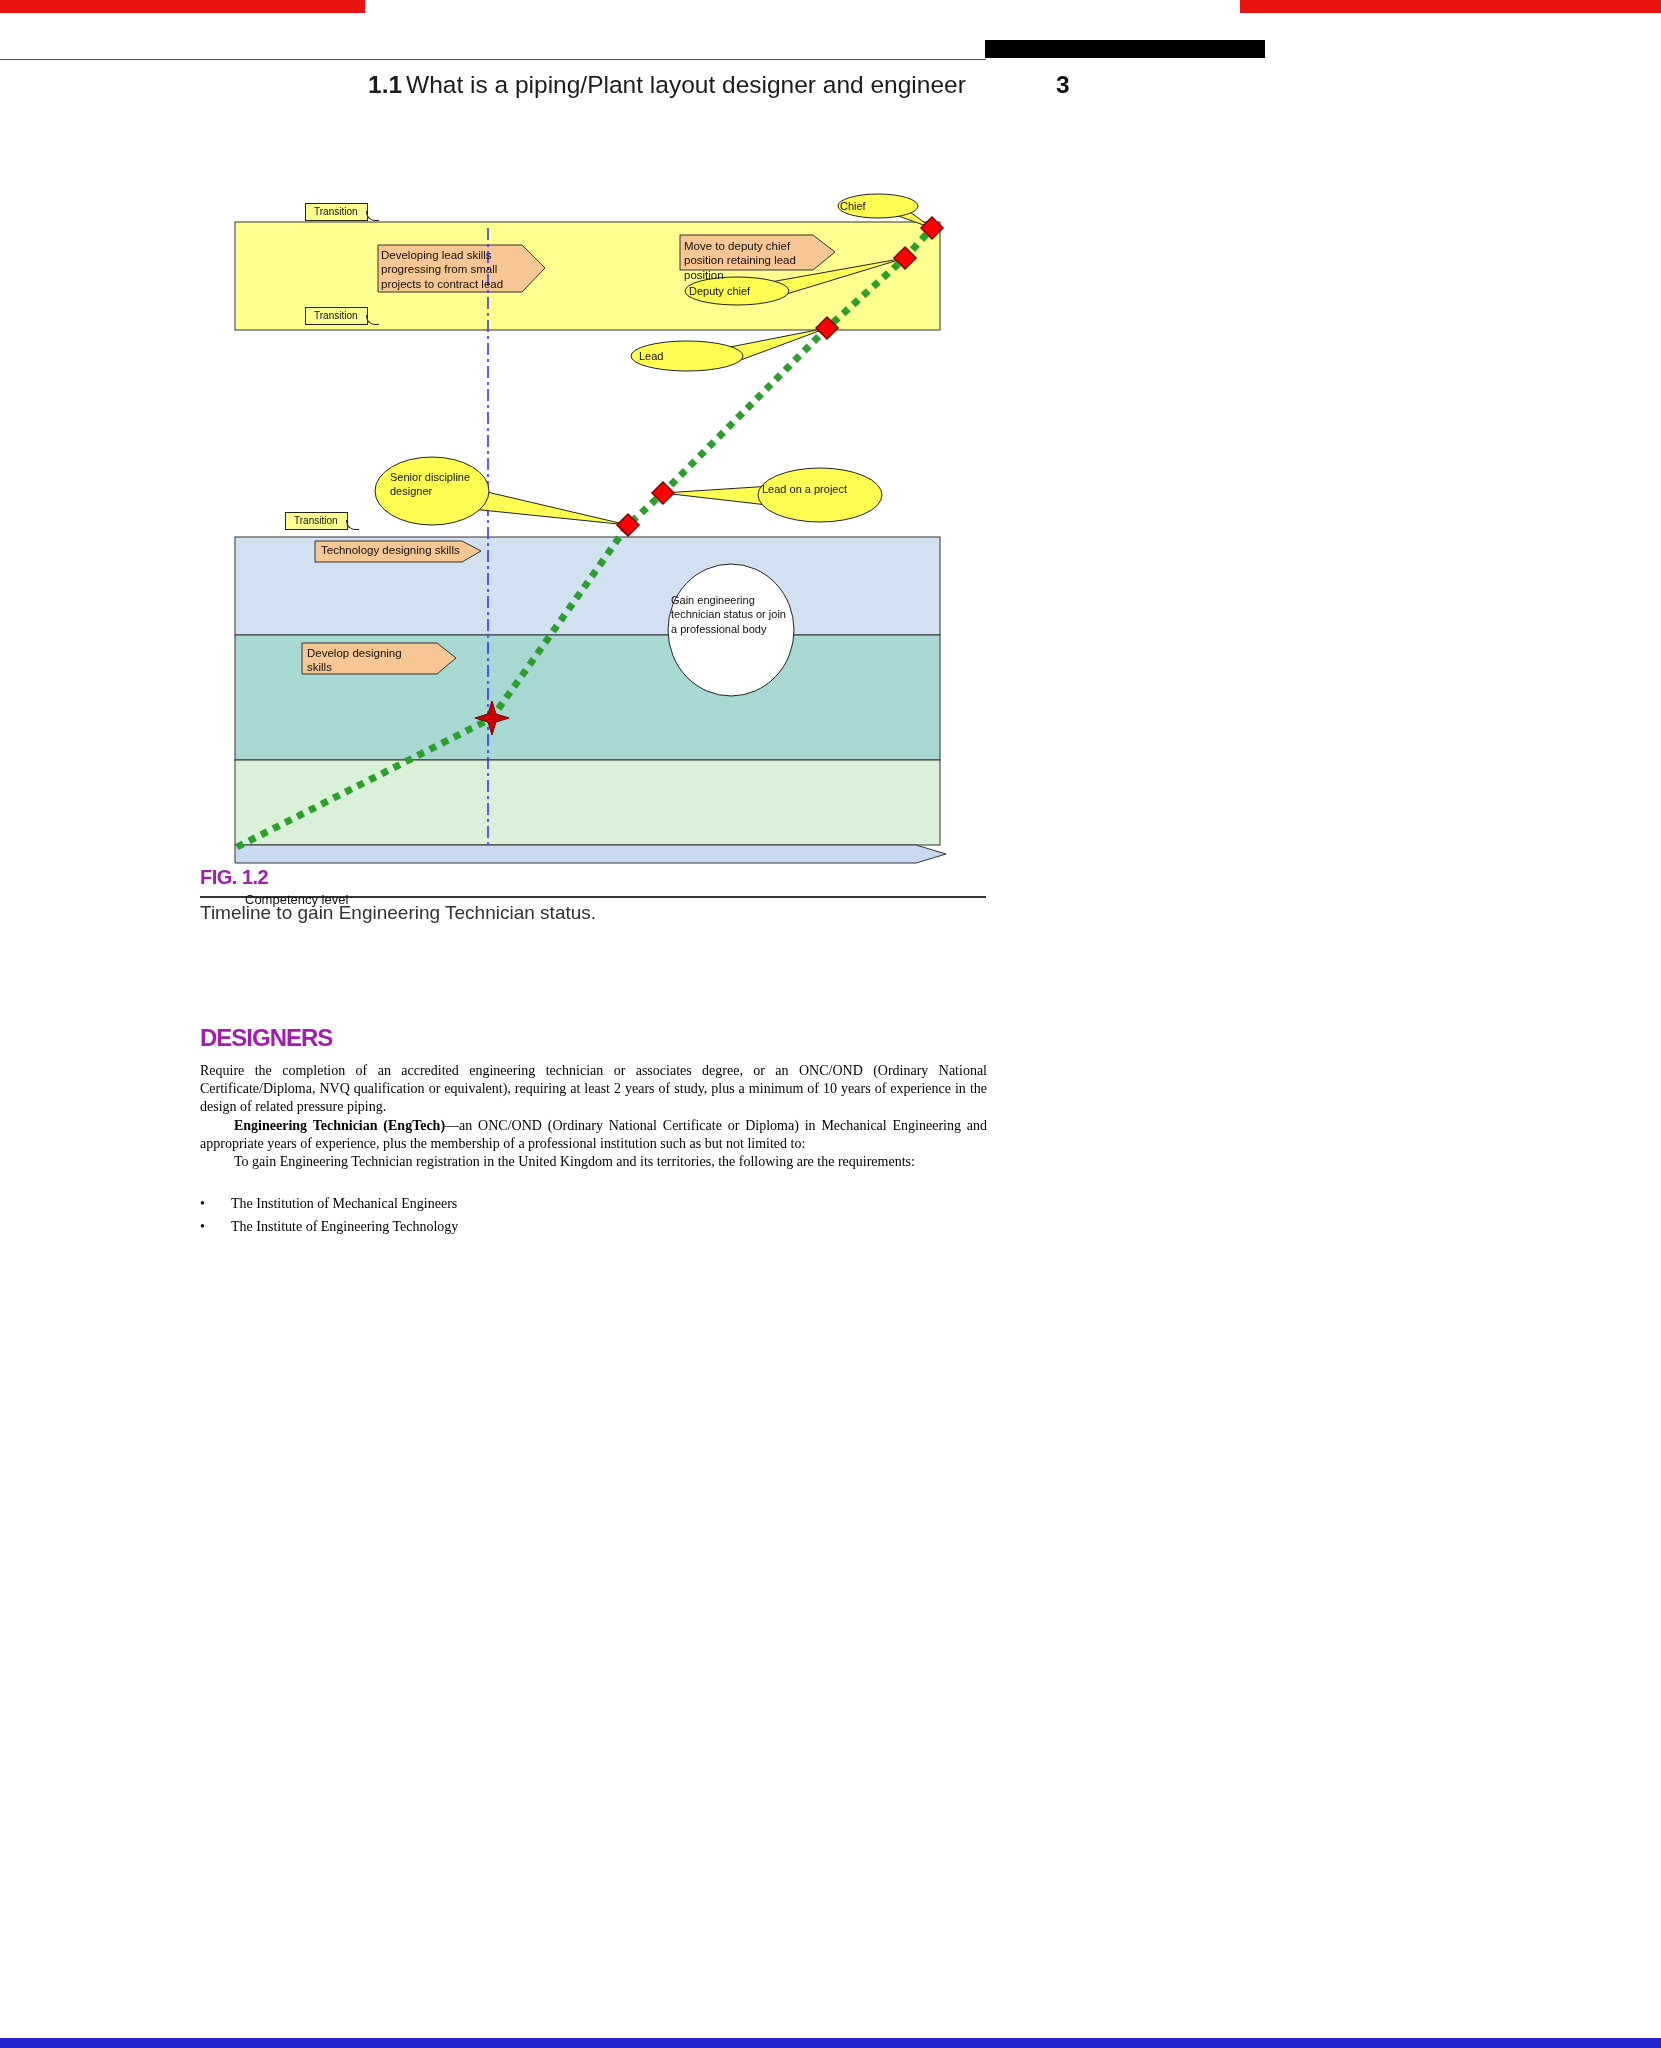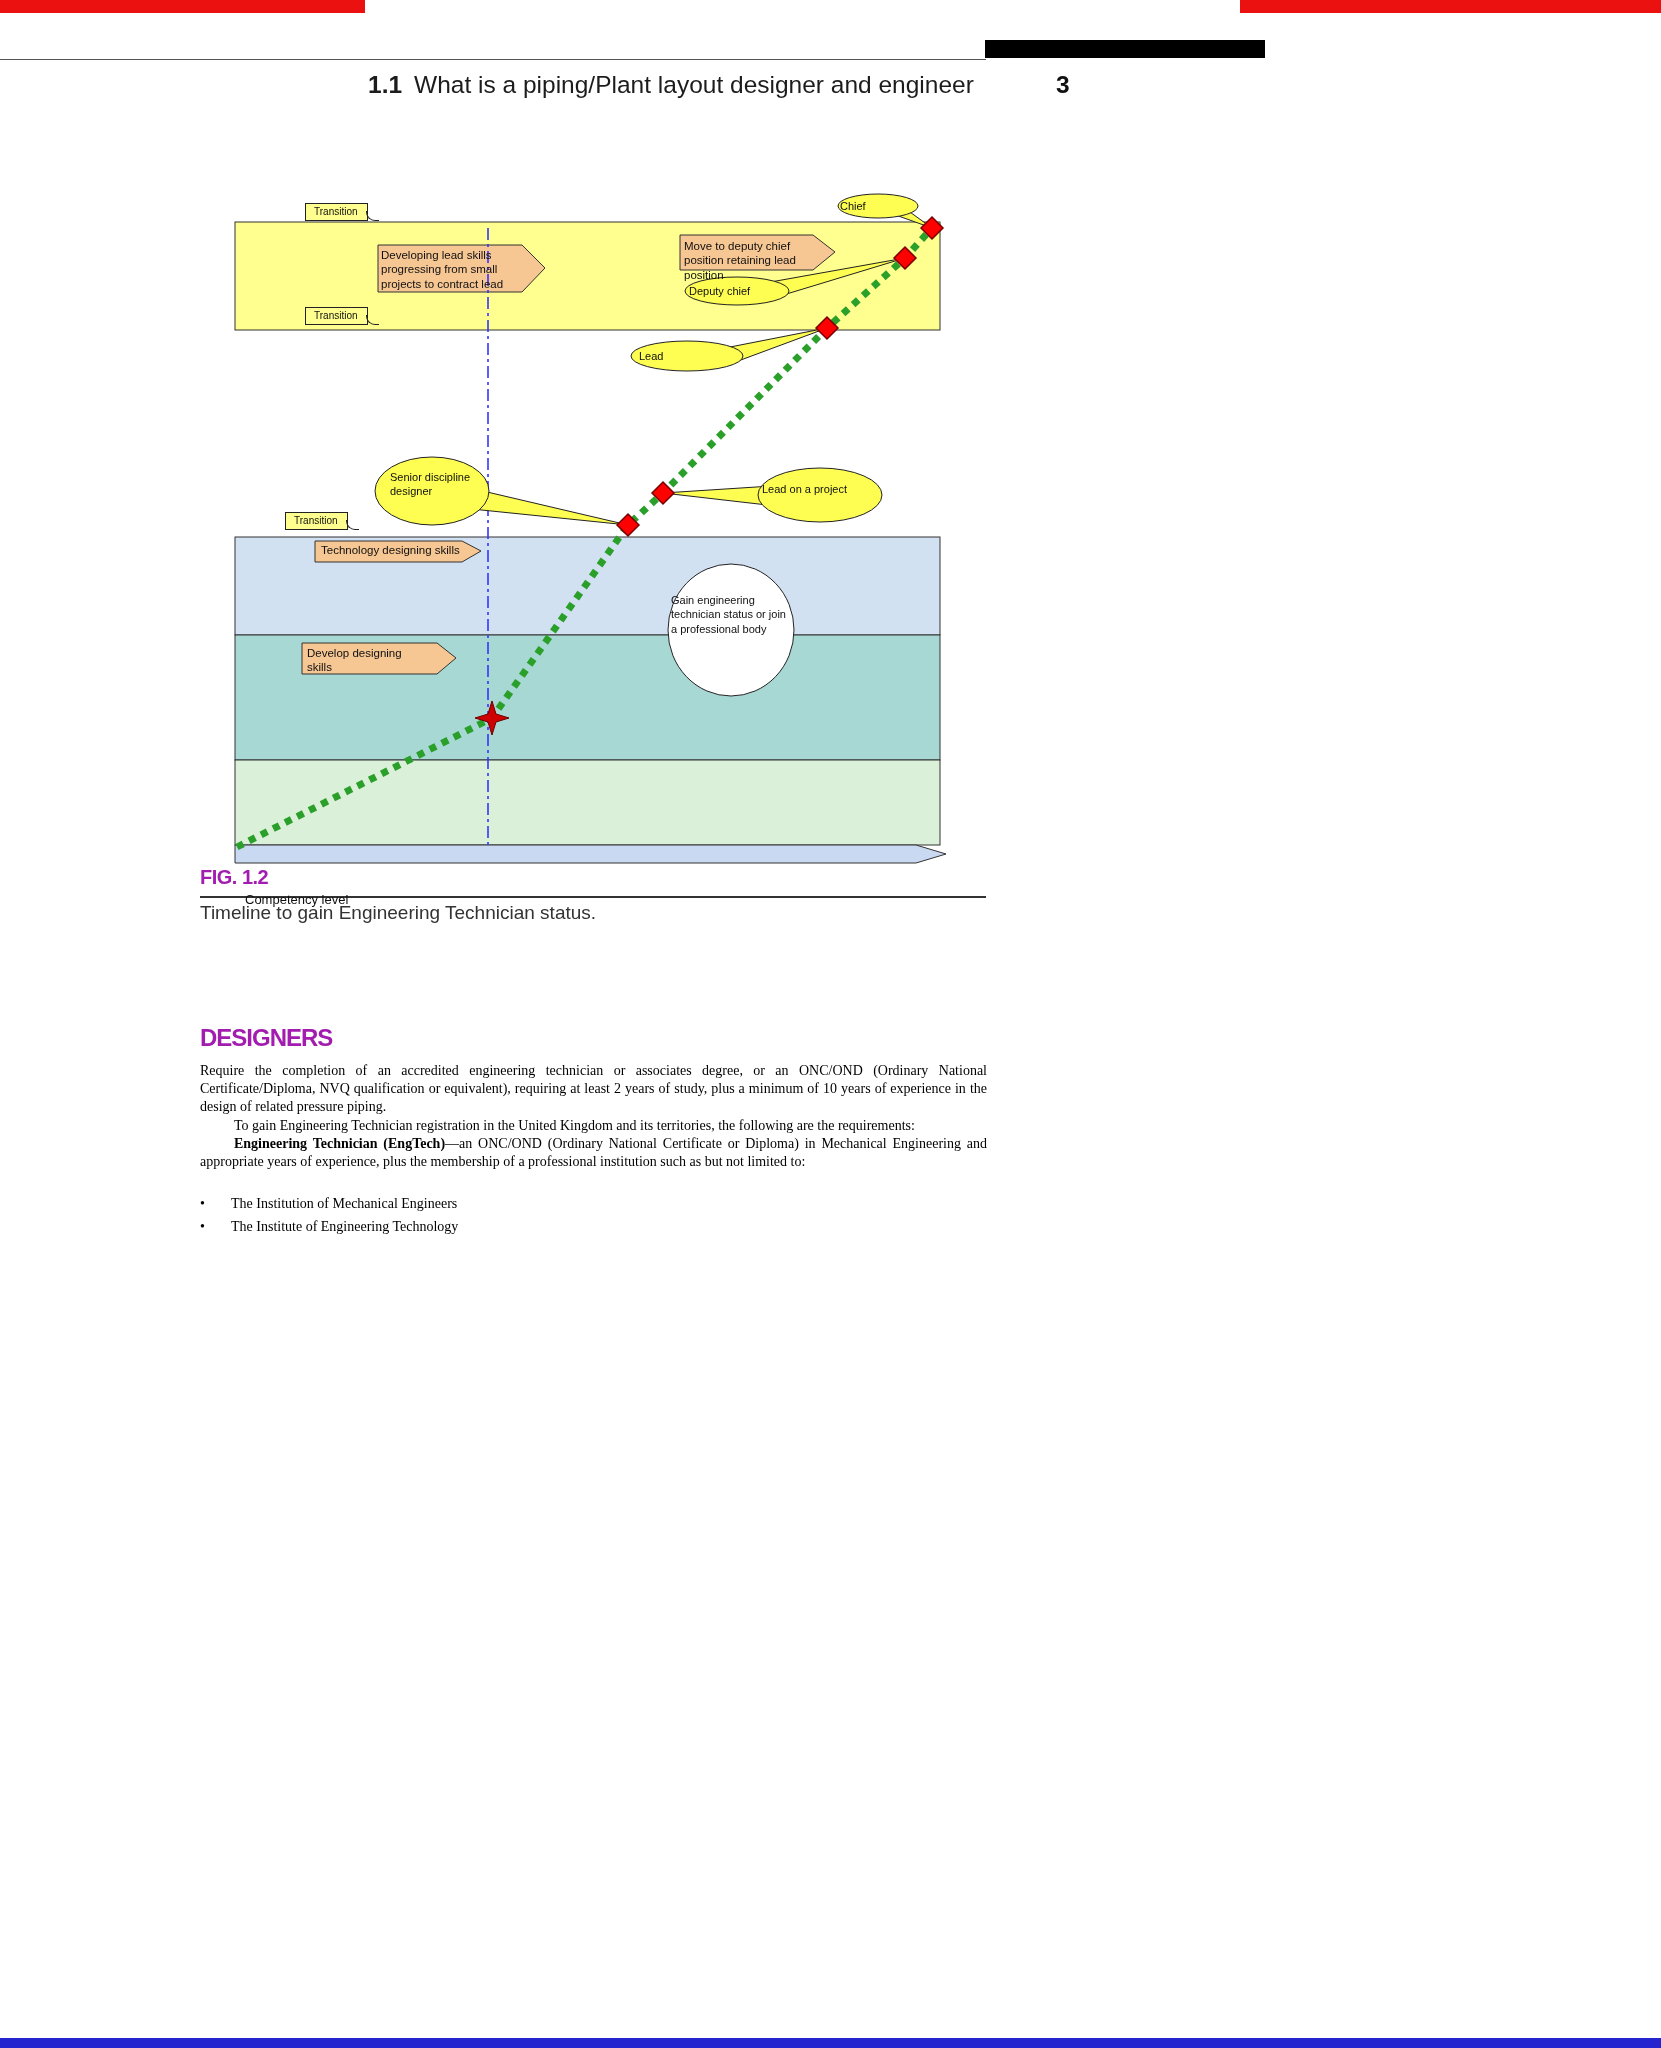--- a/index.html
+++ b/index.html
@@ -9,21 +9,21 @@
   }
   
   .red-bar-left{position:absolute;top:0;left:0;width:365px;height:13px;background:#ec1111;}
   .red-bar-right{position:absolute;top:0;left:1240px;width:421px;height:13px;background:#ec1111;}
   .black-bar{position:absolute;top:40px;left:985px;width:280px;height:18px;background:#000;}
   .header-rule{position:absolute;top:59px;left:0;width:986px;height:1px;background:#555;}
   .bottom-blue-bar{position:absolute;left:0;bottom:0;width:1661px;height:10px;background:#2525d0;}
 
   
   .running-head{position:absolute;left:368px;top:71px;font-size:24.5px;color:#1c1c1c;white-space:nowrap;}
-  .running-head .num{font-weight:bold;margin-right:12px;}
+  .running-head .num{font-weight:bold;margin-right:4px;}
   .folio{position:absolute;left:1056px;top:71px;font-size:24.5px;font-weight:bold;color:#111;}
 
   
   .figure{position:absolute;left:200px;top:190px;width:780px;height:690px;}
   .figure svg{position:absolute;left:0;top:0;}
   .fig-text{position:absolute;color:#101010;}
   .tab{
     position:absolute;background:#feff8e;border:1px solid #222;
     font-size:10px;padding:2px 9px 3px 8px;color:#111;z-index:4;
   }
@@ -130,22 +130,22 @@
   </div>
 
   <div class="fig-label">FIG. 1.2</div>
   <div class="caption-rule"></div>
   <div class="caption-text">Timeline to gain Engineering Technician status.</div>
 
   <div class="designers-heading">DESIGNERS</div>
 
   <div class="body-text">
     <p>Require the completion of an accredited engineering technician or associates degree, or an ONC/OND (Ordinary National Certificate/Diploma, NVQ qualification or equivalent), requiring at least 2 years of study, plus a minimum of 10 years of experience in the design of related pressure piping.</p>
+    <p class="indent"><b>Engineering Technician (EngTech)</b><span>—an ONC/OND (Ordinary National Certificate or Diploma) in Mechanical Engineering and appropriate years of experience, plus the membership of a professional institution such as but not limited to:</span></p>
     <p class="indent">To gain Engineering Technician registration in the United Kingdom and its territories, the following are the requirements:</p>
-    <p class="indent"><b>Engineering Technician (EngTech)</b><span>—an ONC/OND (Ordinary National Certificate or Diploma) in Mechanical Engineering and appropriate years of experience, plus the membership of a professional institution such as but not limited to:</span></p>
 
     <div class="bullets">
       <div class="bullet-item">
         <span class="bullet-glyph">•</span>
         <span>The Institution of Mechanical Engineers</span>
       </div>
       <div class="bullet-item">
         <span class="bullet-glyph">•</span>
         <span>The Institute of Engineering Technology</span>
       </div>

